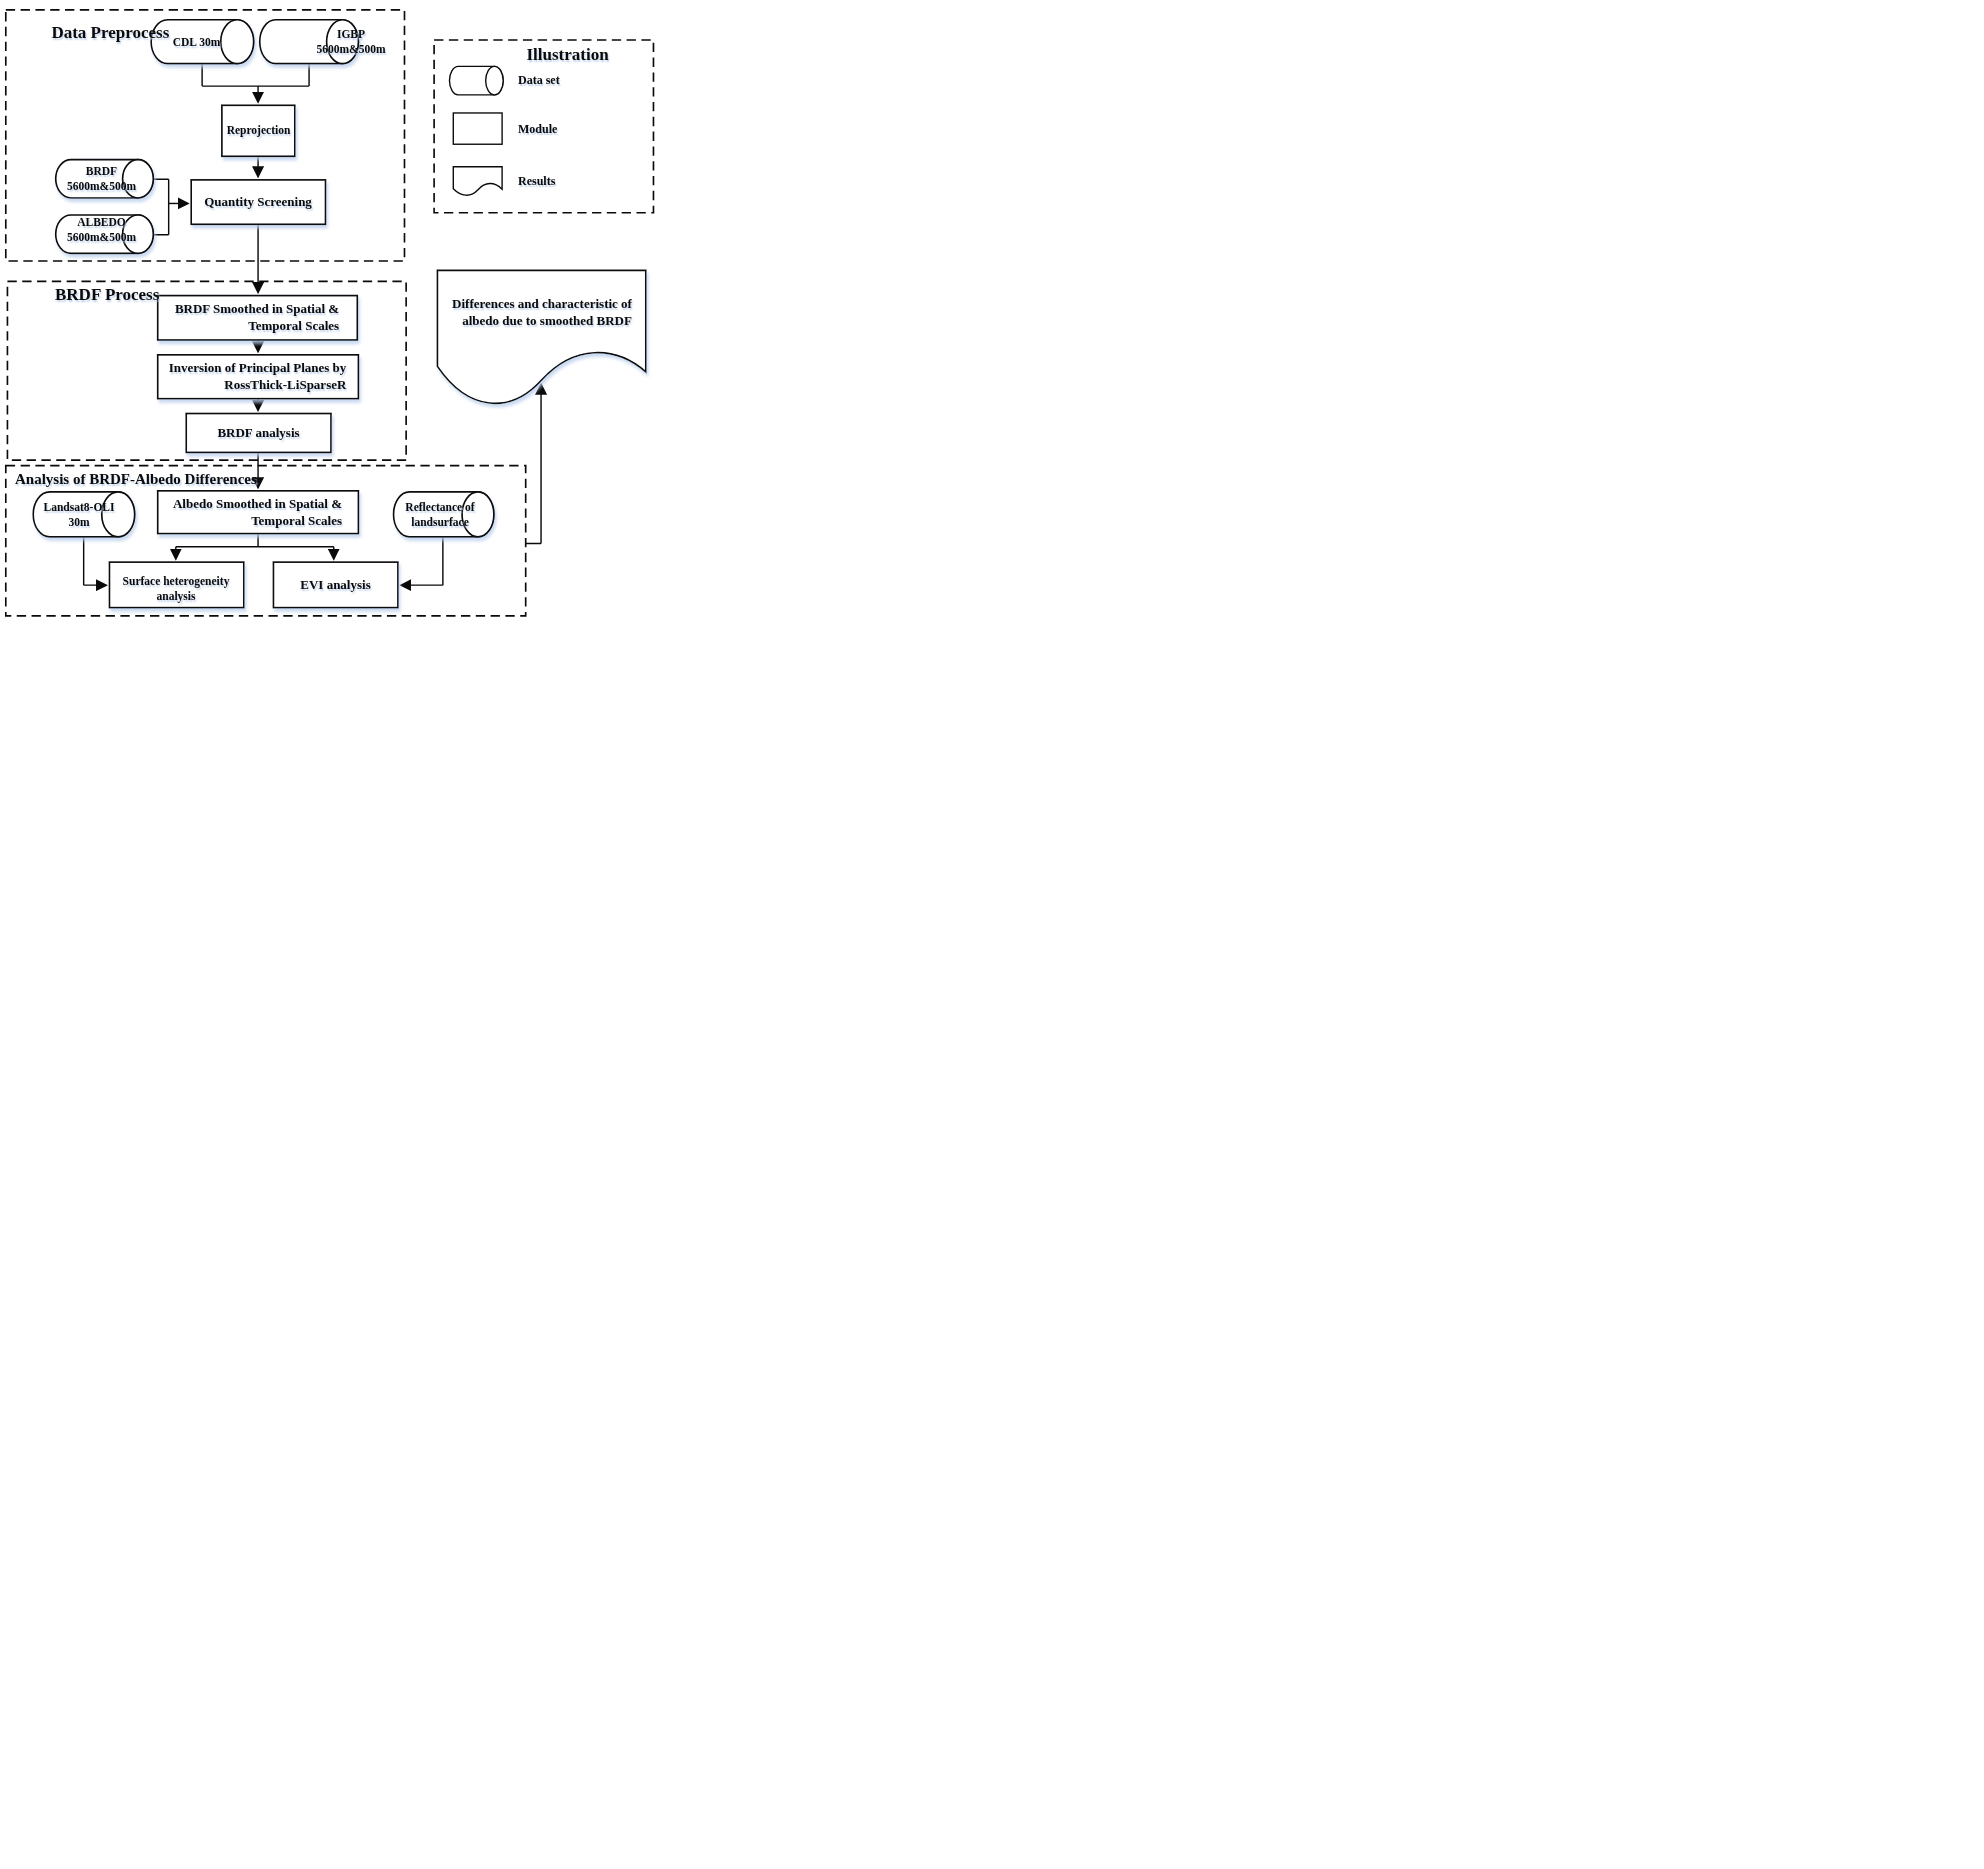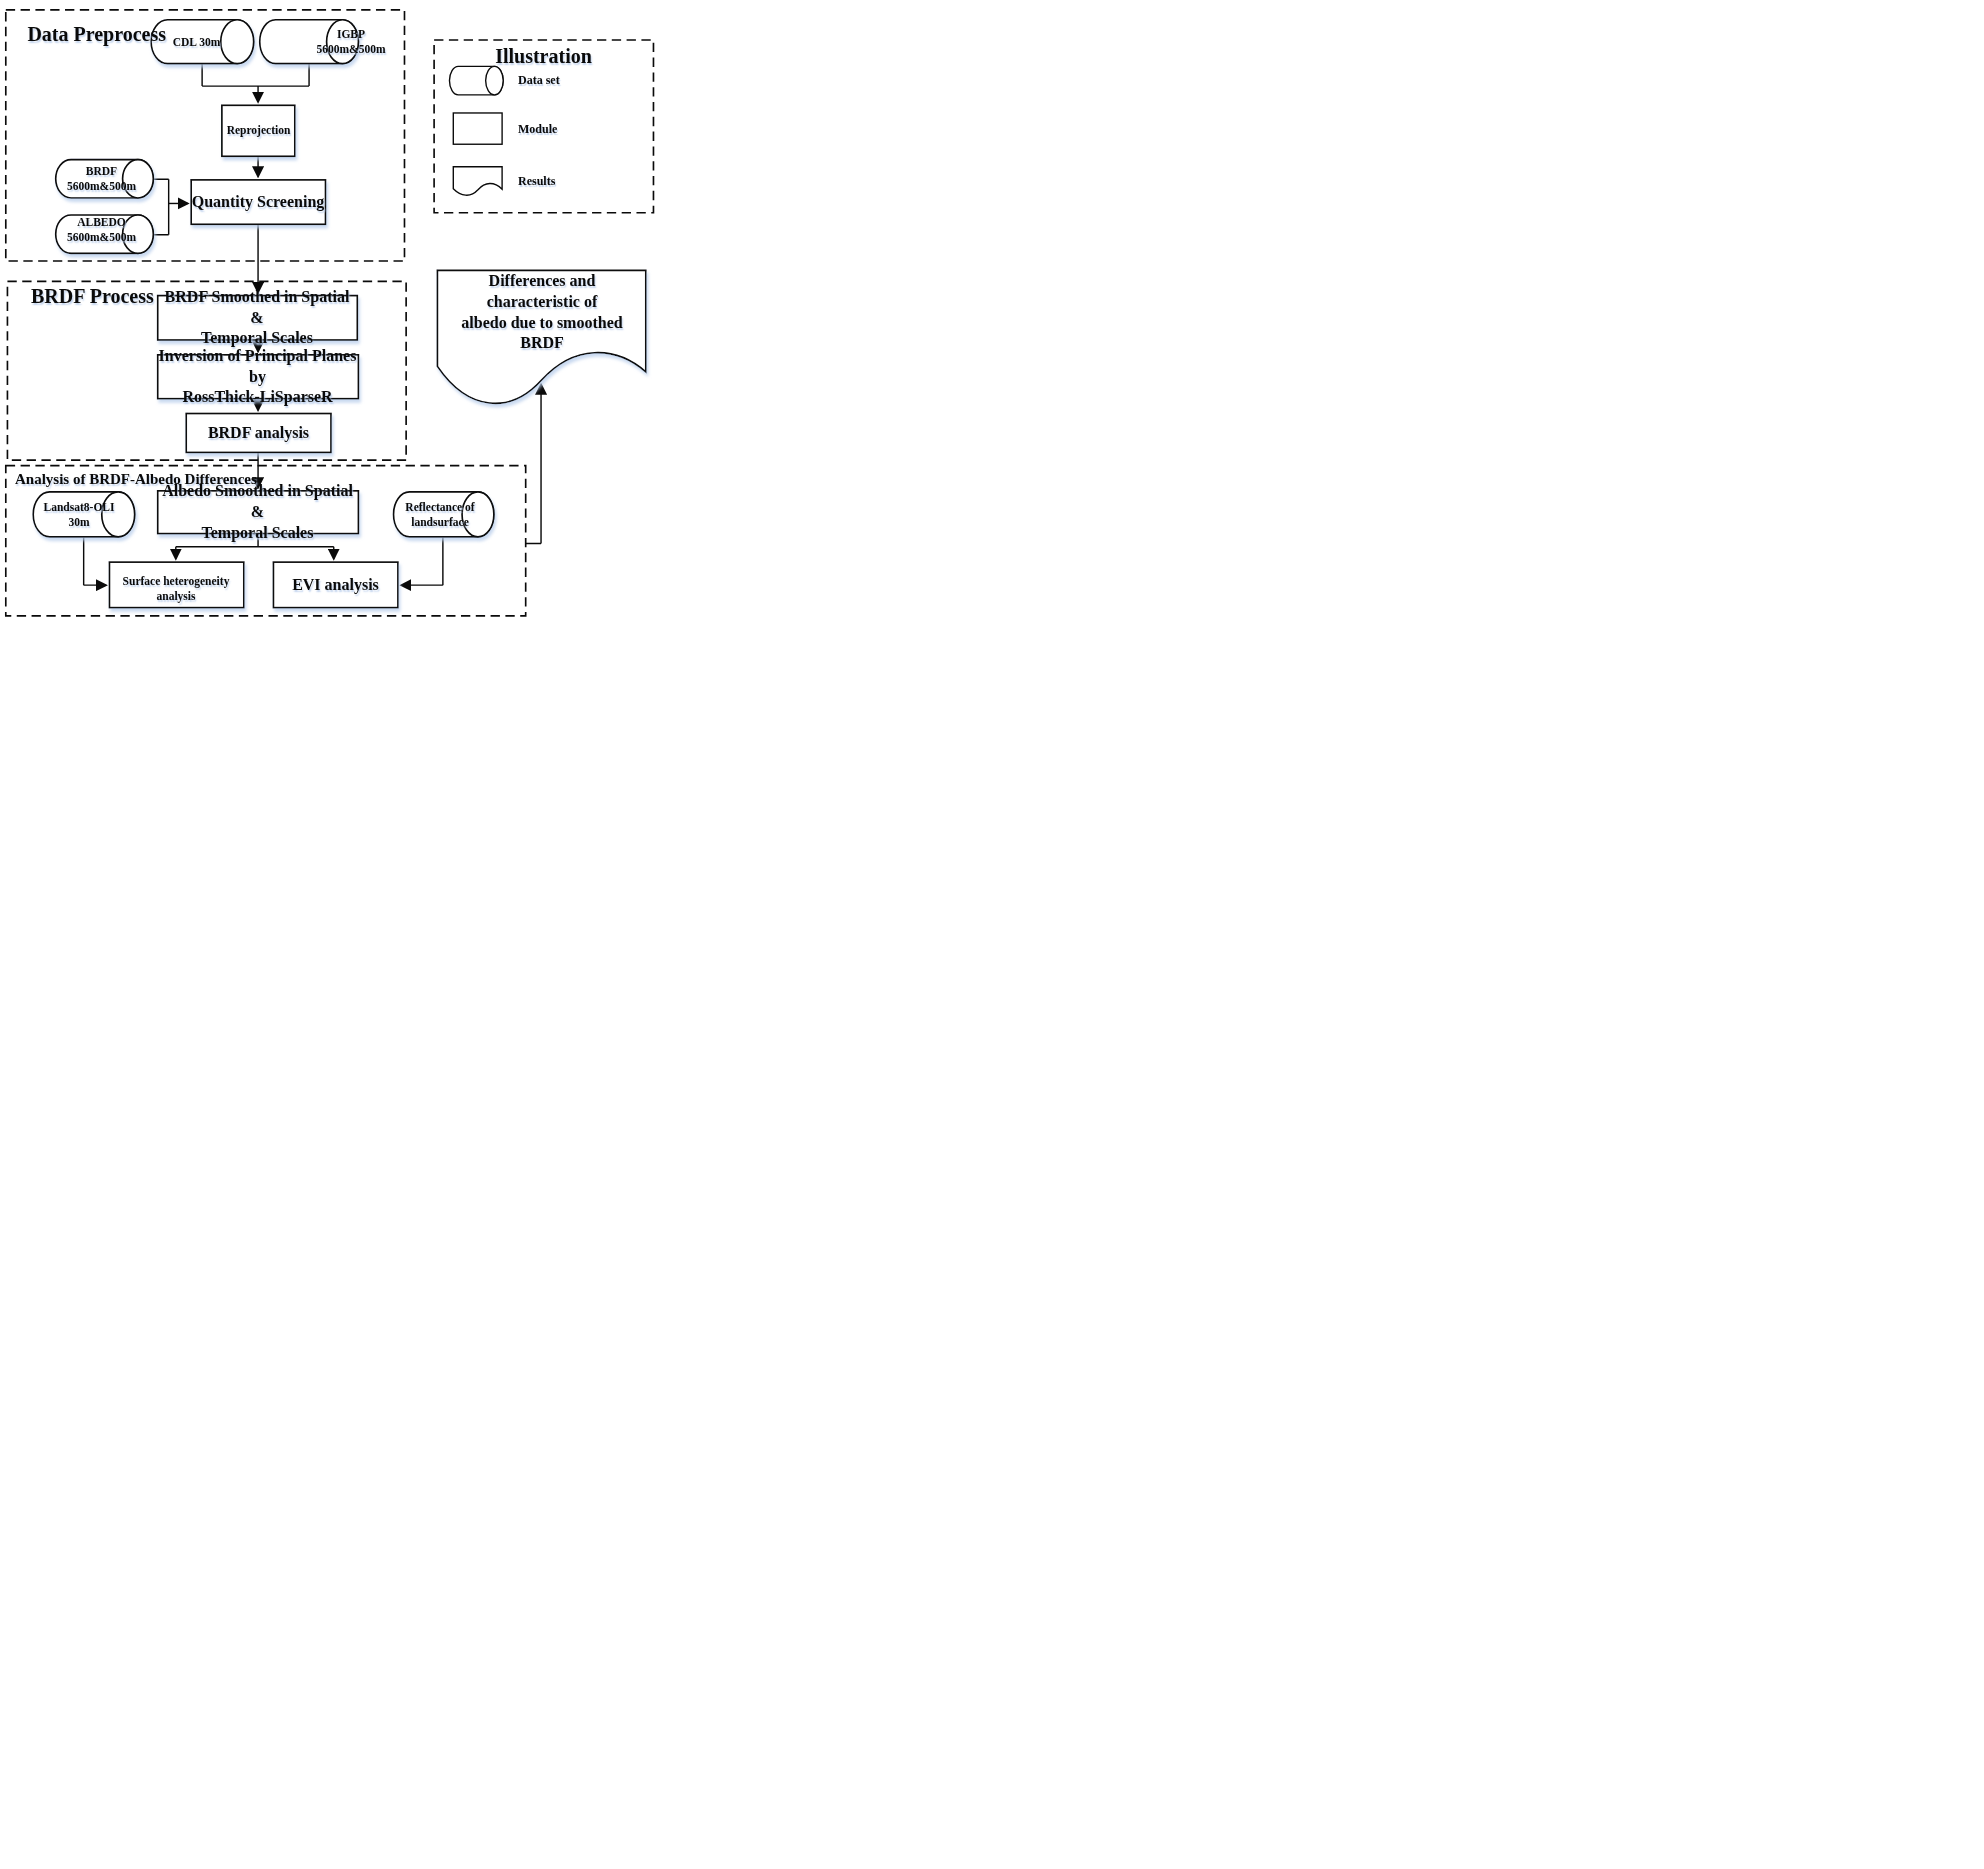--- a/index.html
+++ b/index.html
@@ -26,23 +26,23 @@
     line-height:1.3;
     text-shadow:1.1px 2.2px 1.6px rgba(184,205,235,0.85);
   }
   .legend-label{
     position:absolute;
     font-weight:700;color:#0a0a0a;font-size:12px;
     line-height:16.5px;height:16.5px;
     text-shadow:1.1px 1.6px 1.1px rgba(184,205,235,0.85);
     white-space:nowrap;
   }
-  .fs30{font-size:20px;}
+  .fs30{font-size:17px;margin-left:24px;}
   .fs27{font-size:15px;}
-  .fs22{font-size:16px;}
+  .fs22{font-size:13px;text-align:right;}
   .fs21{font-size:11.5px;}
 </style>
 </head>
 <body>
 
 <div id="stage">
 
   <svg id="wires" viewBox="0 0 1206 1136" xmlns="http://www.w3.org/2000/svg">
     <defs>
       <marker id="arrow" viewBox="0 0 10 10" refX="8.5" refY="5" markerWidth="8.5" markerHeight="8.5" orient="auto">

